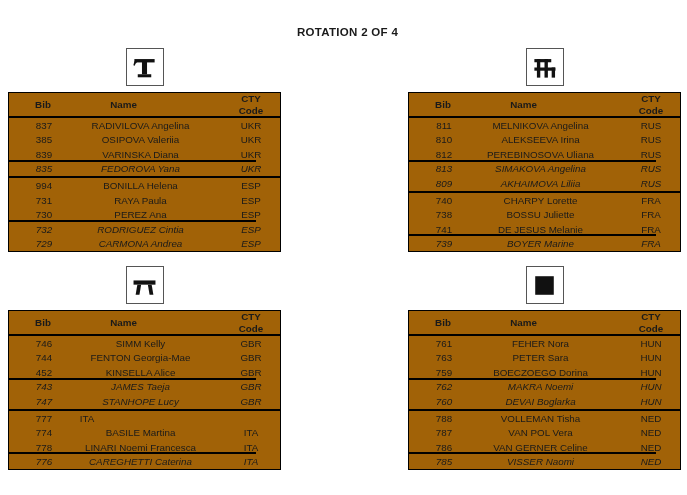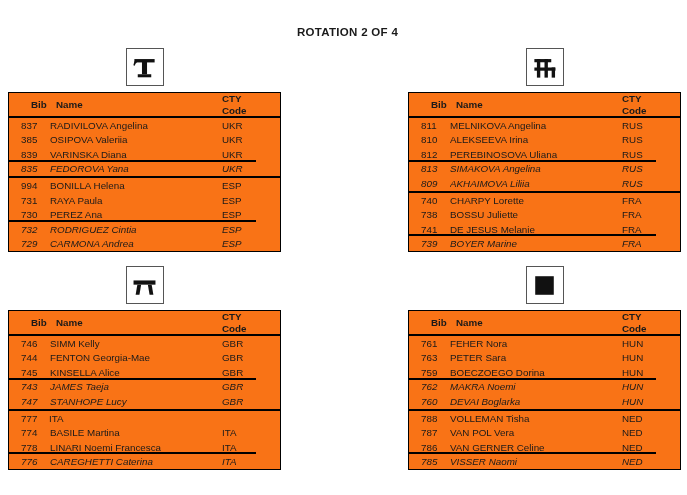--- a/index.html
+++ b/index.html
@@ -22,35 +22,35 @@
   #q3 { left:408px; top:266px; }
 
   .icon-wrap { display:flex; justify-content:center; margin-bottom:6px; }
   .icon-box {
     width:38px; height:38px; border:1px solid #555; background:#fff;
     display:flex; align-items:center; justify-content:center;
   }
   .icon-box svg { display:block; }
   .glyph { fill:#111; }
 
-  .table { border:1.5px solid #000; background:#f97316; }
+  .table { border:1.5px solid #000; background:#a16207;text-align:center; }
   .thead {
     display:flex; align-items:center;
     border-bottom:2px solid #000;
     height:25px; font-weight:bold; font-size:9.8px;
   }
   .thead .col-bib { margin-left:22px; width:24px; }
   .thead .col-cty { line-height:1.15;margin-left:31px; }
   .tbody { }
   .group + .group { border-top:2.5px solid #000; }
   .trow {
     display:flex; align-items:center; position:relative;
     height:14.55px; font-size:9.8px; white-space:nowrap;
   }
-  .col-bib  { width:28px; margin-left:12px; flex:none; }
+  .col-bib  { width:28px; margin-left:21px; flex:none; }
   .col-name { flex:1; margin-left:1px; overflow:hidden; }
   .col-cty  { width:58px; flex:none; }
   .trow.reserve { font-style:italic; }
   .trow.comp-end::after {
     content:""; position:absolute; left:0; bottom:0;
     width:91%; height:2px; background:#000;
   }
 </style>
 </head>
 <body>
@@ -231,21 +231,21 @@
             <span class="col-bib">746</span>
             <span class="col-name">SIMM Kelly</span>
             <span class="col-cty">GBR</span>
           </div>
           <div class="trow">
             <span class="col-bib">744</span>
             <span class="col-name">FENTON Georgia-Mae</span>
             <span class="col-cty">GBR</span>
           </div>
           <div class="trow comp-end">
-            <span class="col-bib">745</span>
+            <span class="col-bib">452</span>
             <span class="col-name">KINSELLA Alice</span>
             <span class="col-cty">GBR</span>
           </div>
           <div class="trow reserve">
             <span class="col-bib">743</span>
             <span class="col-name">JAMES Taeja</span>
             <span class="col-cty">GBR</span>
           </div>
           <div class="trow reserve">
             <span class="col-bib">747</span>

